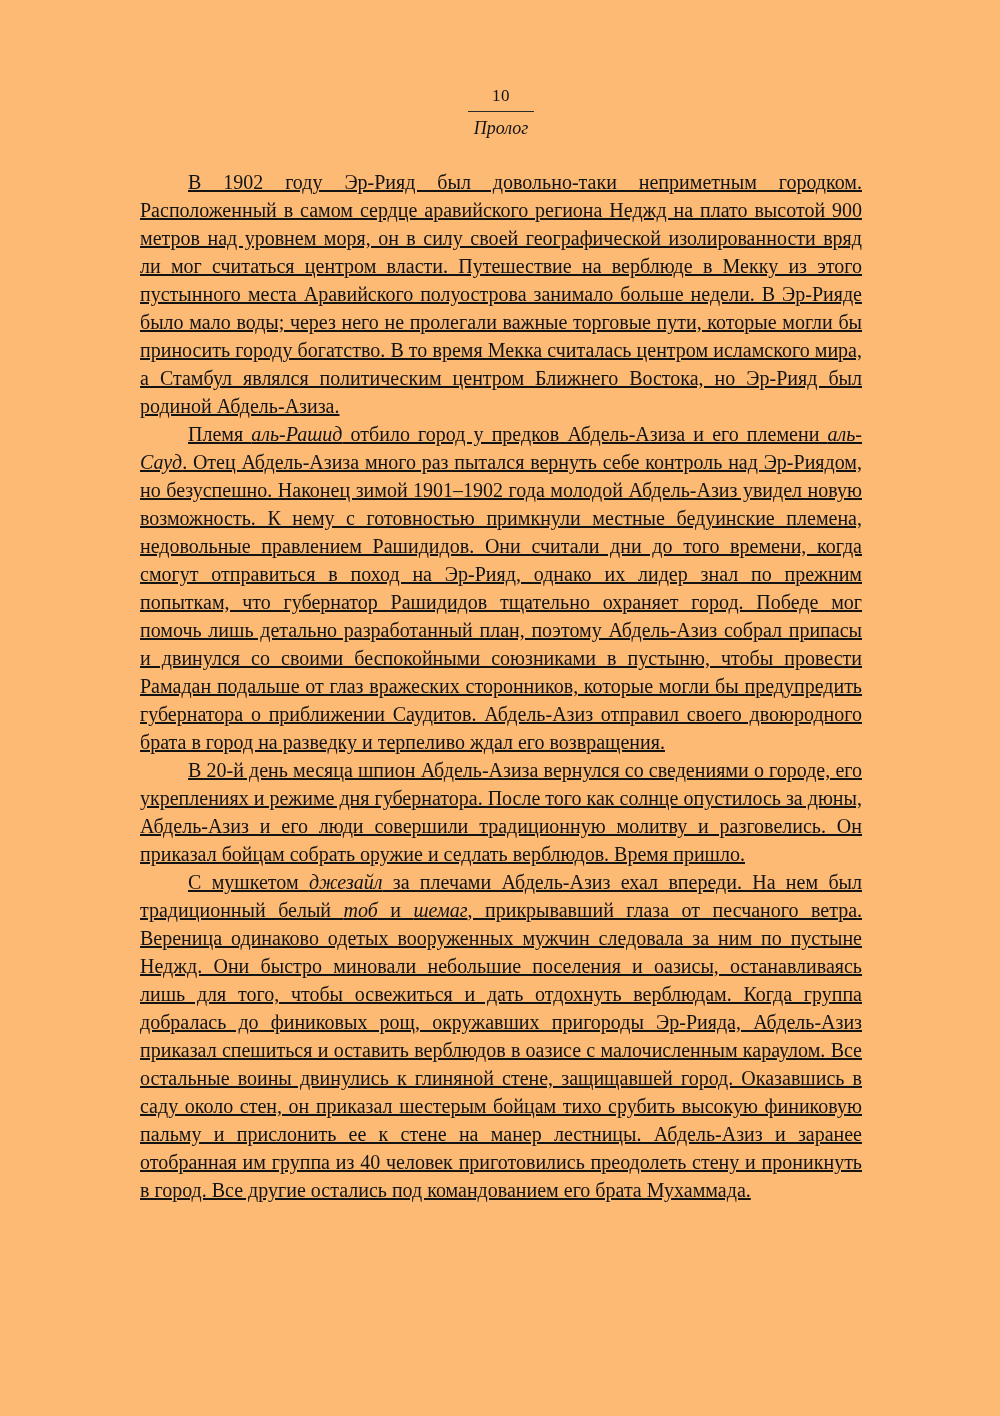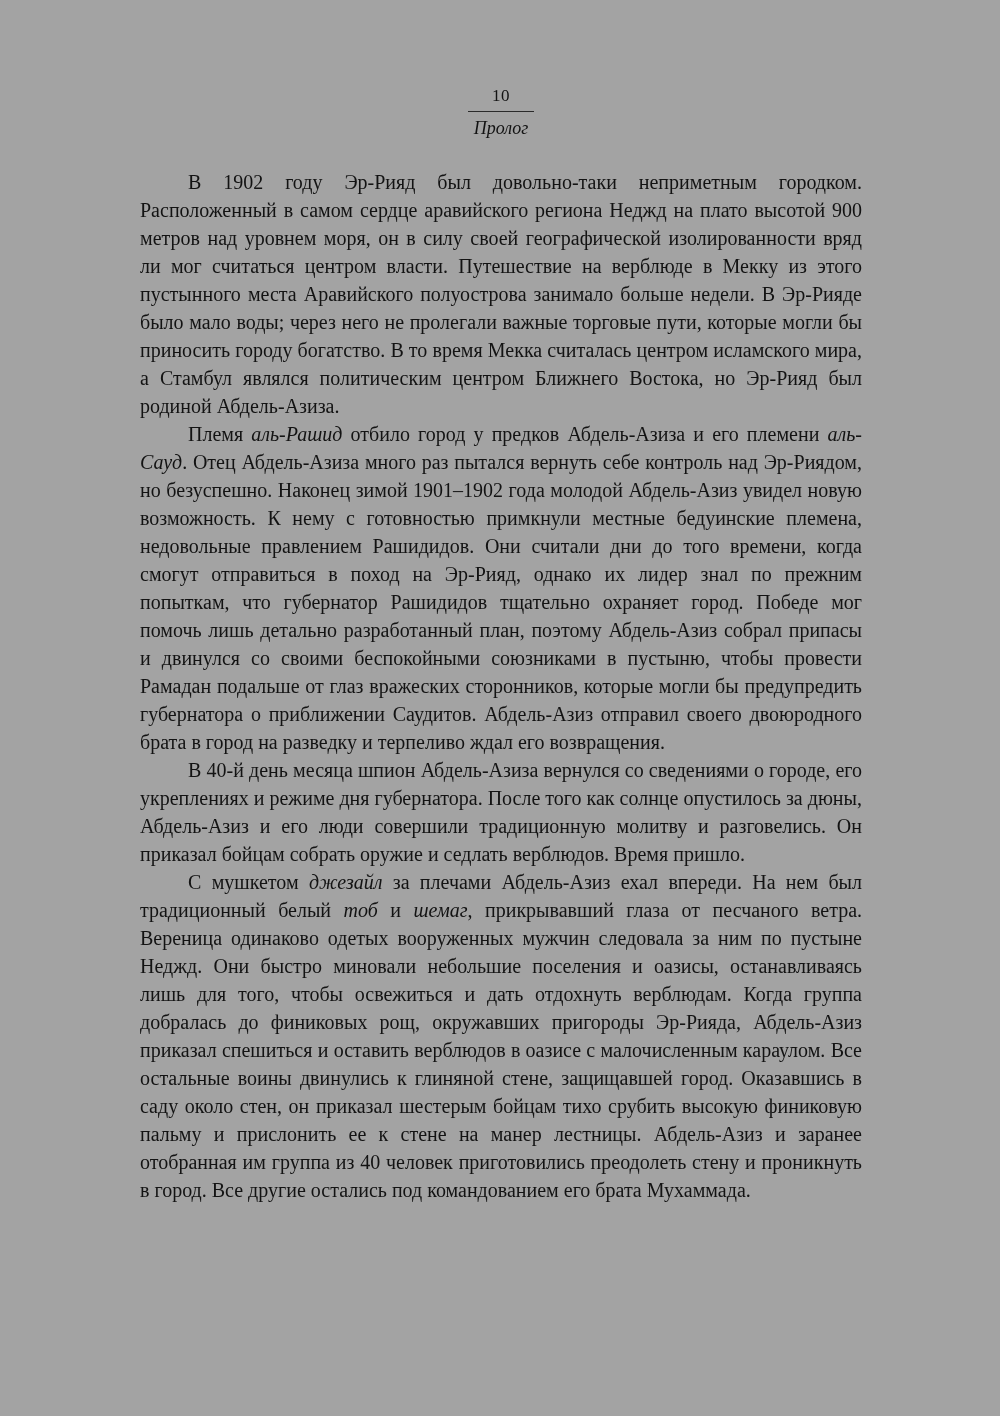--- a/index.html
+++ b/index.html
@@ -4,21 +4,21 @@
 <style>
   html, body {
     margin: 0;
     padding: 0;
     background: #ffffff;
   }
   .page {
     position: relative;
     width: 1000px;
     height: 1416px;
-    background: #a3a3a3;
+    background: #fdba74;
     color: #131313;
     font-family: "Liberation Serif", "DejaVu Serif", serif;
     overflow: hidden;
   }
   .page-header {
     position: absolute;
     top: 86px;
     left: 140px;
     width: 722px;
     text-align: center;
@@ -44,33 +44,34 @@
     top: 168px;
     left: 140px;
     width: 722px;
     font-size: 20px;
     line-height: 28px;
     text-align: justify;
   }
   .para {
     margin: 0;
     text-indent: 48px;
+    text-decoration: underline;
   }
   .para em {
     font-style: italic;
   }
 </style>
 </head>
 <body>
 
 <div class="page">
   <header class="page-header">
     <div class="page-number">10</div>
     <div class="header-rule"></div>
     <div class="chapter-title">Пролог</div>
   </header>
   <main class="text-block" id="text-block">
       <p class="para"><span>В 1902 году Эр-Рияд был довольно-таки неприметным городком. Расположенный в самом сердце аравийского региона Неджд на плато высотой 900 метров над уровнем моря, он в силу своей географической изолированности вряд ли мог считаться центром власти. Путешествие на верблюде в Мекку из этого пустынного места Аравийского полуострова занимало больше недели. В Эр-Рияде было мало воды; через него не пролегали важные торговые пути, которые могли бы приносить городу богатство. В то время Мекка считалась центром исламского мира, а Стамбул являлся политическим центром Ближнего Востока, но Эр-Рияд был родиной Абдель-Азиза.</span></p>
       <p class="para"><span>Племя </span><em>аль-Рашид</em><span> отбило город у предков Абдель-Азиза и его племени </span><em>аль-Сауд</em><span>. Отец Абдель-Азиза много раз пытался вернуть себе контроль над Эр-Риядом, но безуспешно. Наконец зимой 1901–1902 года молодой Абдель-Азиз увидел новую возможность. К нему с готовностью примкнули местные бедуинские племена, недовольные правлением Рашидидов. Они считали дни до того времени, когда смогут отправиться в поход на Эр-Рияд, однако их лидер знал по прежним попыткам, что губернатор Рашидидов тщательно охраняет город. Победе мог помочь лишь детально разработанный план, поэтому Абдель-Азиз собрал припасы и двинулся со своими беспокойными союзниками в пустыню, чтобы провести Рамадан подальше от глаз вражеских сторонников, которые могли бы предупредить губернатора о приближении Саудитов. Абдель-Азиз отправил своего двоюродного брата в город на разведку и терпеливо ждал его возвращения.</span></p>
-      <p class="para"><span>В 40-й день месяца шпион Абдель-Азиза вернулся со сведениями о городе, его укреплениях и режиме дня губернатора. После того как солнце опустилось за дюны, Абдель-Азиз и его люди совершили традиционную молитву и разговелись. Он приказал бойцам собрать оружие и седлать верблюдов. Время пришло.</span></p>
+      <p class="para"><span>В 20-й день месяца шпион Абдель-Азиза вернулся со сведениями о городе, его укреплениях и режиме дня губернатора. После того как солнце опустилось за дюны, Абдель-Азиз и его люди совершили традиционную молитву и разговелись. Он приказал бойцам собрать оружие и седлать верблюдов. Время пришло.</span></p>
       <p class="para"><span>С мушкетом </span><em>джезайл</em><span> за плечами Абдель-Азиз ехал впереди. На нем был традиционный белый </span><em>тоб</em><span> и </span><em>шемаг</em><span>, прикрывавший глаза от песчаного ветра. Вереница одинаково одетых вооруженных мужчин следовала за ним по пустыне Неджд. Они быстро миновали небольшие поселения и оазисы, останавливаясь лишь для того, чтобы освежиться и дать отдохнуть верблюдам. Когда группа добралась до финиковых рощ, окружавших пригороды Эр-Рияда, Абдель-Азиз приказал спешиться и оставить верблюдов в оазисе с малочисленным караулом. Все остальные воины двинулись к глиняной стене, защищавшей город. Оказавшись в саду около стен, он приказал шестерым бойцам тихо срубить высокую финиковую пальму и прислонить ее к стене на манер лестницы. Абдель-Азиз и заранее отобранная им группа из 40 человек приготовились преодолеть стену и проникнуть в город. Все другие остались под командованием его брата Мухаммада.</span></p>
     </main>
 </div>
 
 </body></html>

